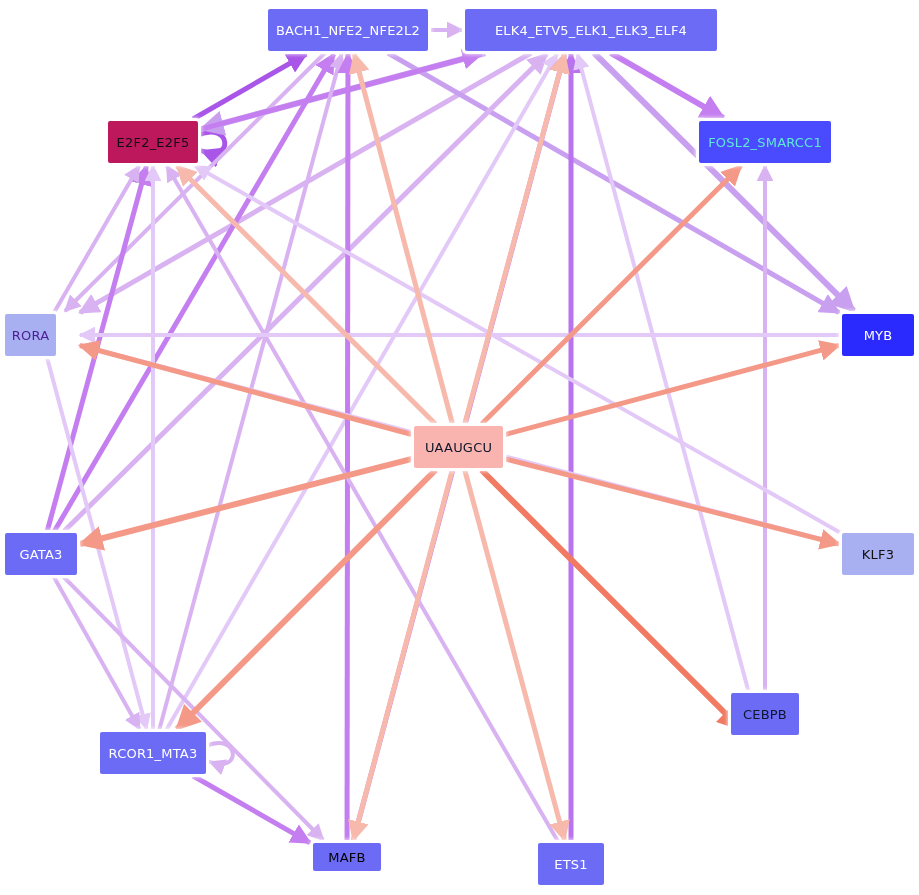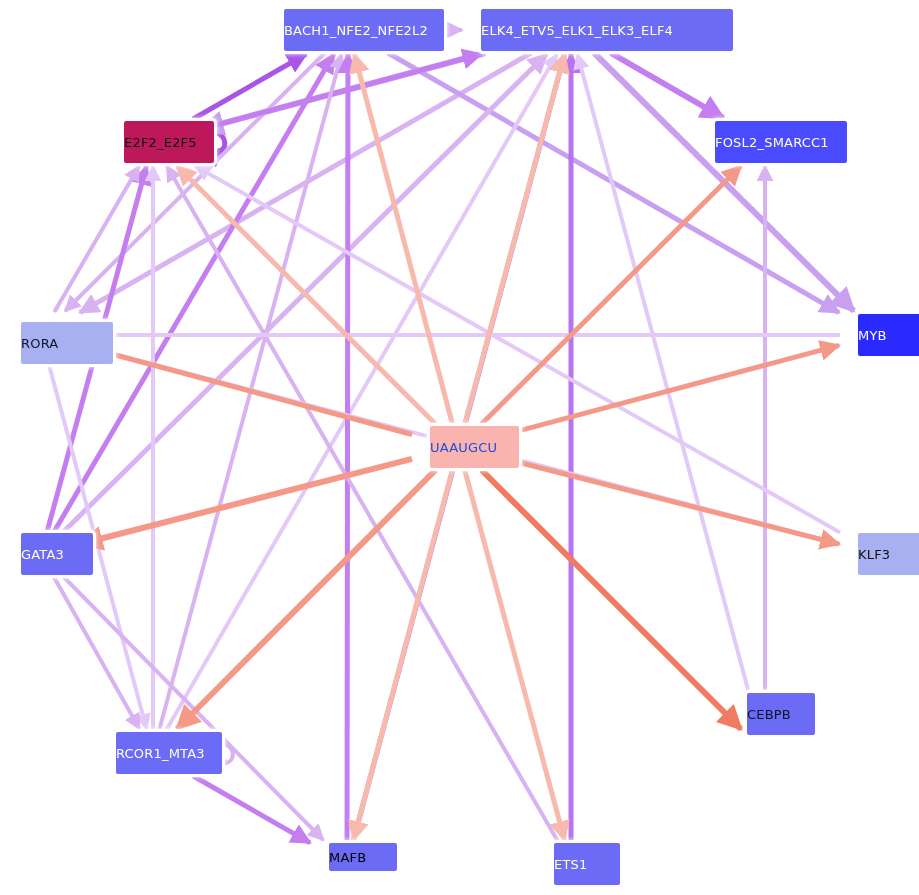--- a/index.html
+++ b/index.html
@@ -23,26 +23,26 @@
     top: 0;
     width: 919px;
     height: 895px;
   }
   .gnode {
     position: absolute;
     box-sizing: border-box;
     border-radius: 2px;
     display: flex;
     align-items: center;
+    justify-content: center;
     text-align: center;
     line-height: 1;
     white-space: nowrap;
     box-shadow: 0 0 0 3px #ffffff, 0 0 4px 3px rgba(255,255,255,0.95);
     z-index: 5;
-    margin-left: 16px;
   }
   .gnode .nlabel {
     display: block;
     font-size: 13px;
     letter-spacing: 0.2px;
   }
 </style>
 </head>
 <body>
 
@@ -126,30 +126,30 @@
   <div id="node-layer">
       <div class="gnode" style="left: 268px; top: 9px; width: 160px; height: 42px; background: rgb(107, 107, 245); color: rgb(255, 255, 255);">
         <span class="nlabel">BACH1_NFE2_NFE2L2</span>
       </div>
       <div class="gnode" style="left: 465px; top: 9px; width: 252px; height: 42px; background: rgb(107, 107, 245); color: rgb(255, 255, 255);">
         <span class="nlabel">ELK4_ETV5_ELK1_ELK3_ELF4</span>
       </div>
       <div class="gnode" style="left: 108px; top: 121px; width: 90px; height: 42px; background: #be185d; color: rgb(16, 16, 16);">
         <span class="nlabel">E2F2_E2F5</span>
       </div>
-      <div class="gnode" style="left: 699px; top: 121px; width: 132px; height: 42px; background: rgb(74, 74, 255); color: #ffffff;">
+      <div class="gnode" style="left: 699px; top: 121px; width: 132px; height: 42px; background: rgb(74, 74, 255); color: #5eead4;">
         <span class="nlabel">FOSL2_SMARCC1</span>
       </div>
-      <div class="gnode" style="left: 5px; top: 322px; width: 92px; height: 42px; background: rgb(168, 176, 242); color: #0f172a;">
+      <div class="gnode" style="left: 5px; top: 314px; width: 51px; height: 42px; background: rgb(168, 176, 242); color: #4c1d95;">
         <span class="nlabel">RORA</span>
       </div>
       <div class="gnode" style="left: 842px; top: 314px; width: 72px; height: 42px; background: rgb(42, 42, 255); color: rgb(255, 255, 255);">
         <span class="nlabel">MYB</span>
       </div>
-      <div class="gnode" style="left: 414px; top: 426px; width: 89px; height: 42px; background: rgb(249, 180, 176); color: #1d4ed8;">
+      <div class="gnode" style="left: 414px; top: 426px; width: 89px; height: 42px; background: rgb(249, 180, 176); color: #0f172a;">
         <span class="nlabel">UAAUGCU</span>
       </div>
       <div class="gnode" style="left: 5px; top: 533px; width: 72px; height: 42px; background: rgb(107, 107, 245); color: rgb(255, 255, 255);">
         <span class="nlabel">GATA3</span>
       </div>
       <div class="gnode" style="left: 842px; top: 533px; width: 72px; height: 42px; background: rgb(168, 176, 242); color: rgb(16, 16, 16);">
         <span class="nlabel">KLF3</span>
       </div>
       <div class="gnode" style="left: 100px; top: 732px; width: 106px; height: 42px; background: rgb(107, 107, 245); color: rgb(255, 255, 255);">
         <span class="nlabel">RCOR1_MTA3</span>

